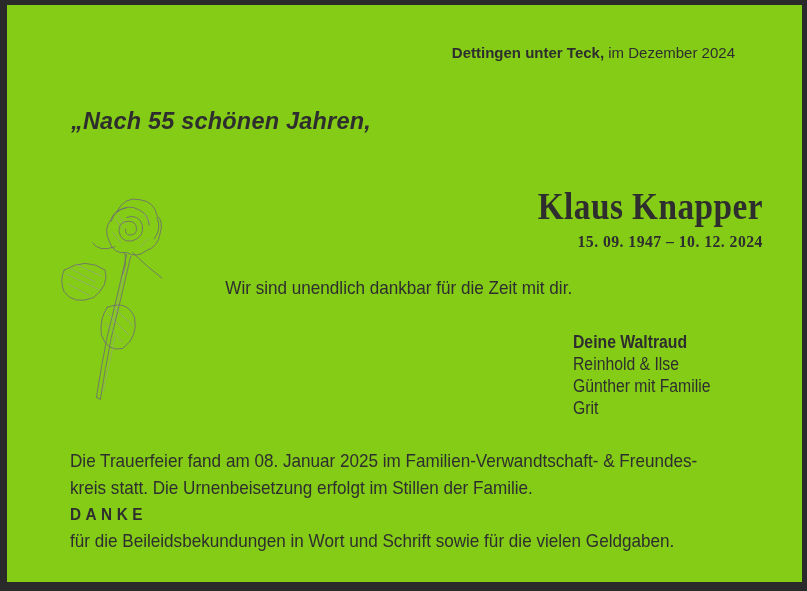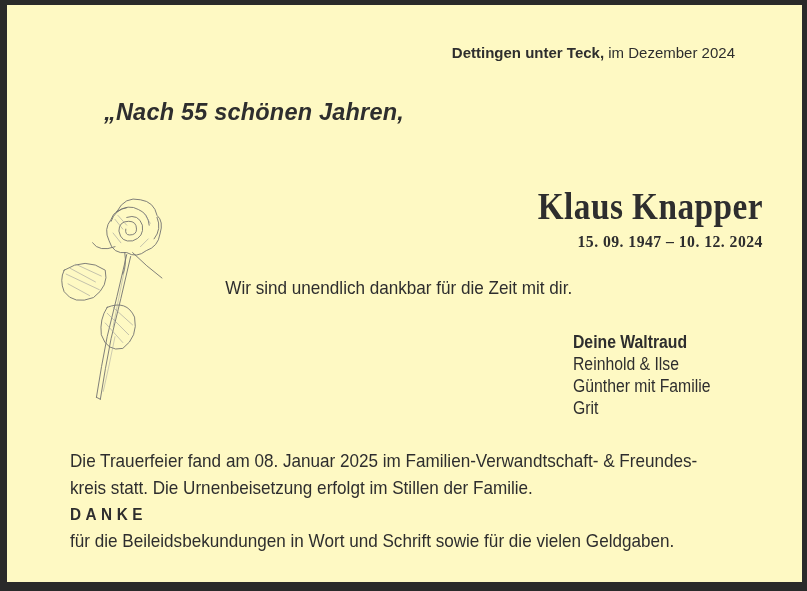--- a/index.html
+++ b/index.html
@@ -5,21 +5,21 @@
   html, body {
     margin: 0;
     padding: 0;
     background: #ffffff;
   }
   .card {
     position: relative;
     width: 807px;
     height: 591px;
     box-sizing: border-box;
-    background: #fef9c3;
+    background: #84cc16;
     border-style: solid;
     border-color: #2a2a2a;
     border-width: 5px 5px 9px 7px;
     font-family: "Liberation Sans", "DejaVu Sans", sans-serif;
     color: #2e2e2e;
     overflow: hidden;
   }
   .abs { position: absolute; }
 
   
@@ -27,27 +27,26 @@
     top: 39px;
     right: 67px;
     font-size: 15px;
     white-space: nowrap;
   }
   .dateline .place { font-weight: bold; }
 
   
   .quote {
     left: 64px;
-    top: 90px;
+    top: 99px;
     font-size: 23.5px;
     font-weight: bold;
     font-style: italic;
     line-height: 35px;
     letter-spacing: 0.2px;
-    margin-left: 33px;
   }
 
   
   .rose {
     left: 48px;
     top: 185px;
     width: 120px;
     height: 220px;
   }
 

